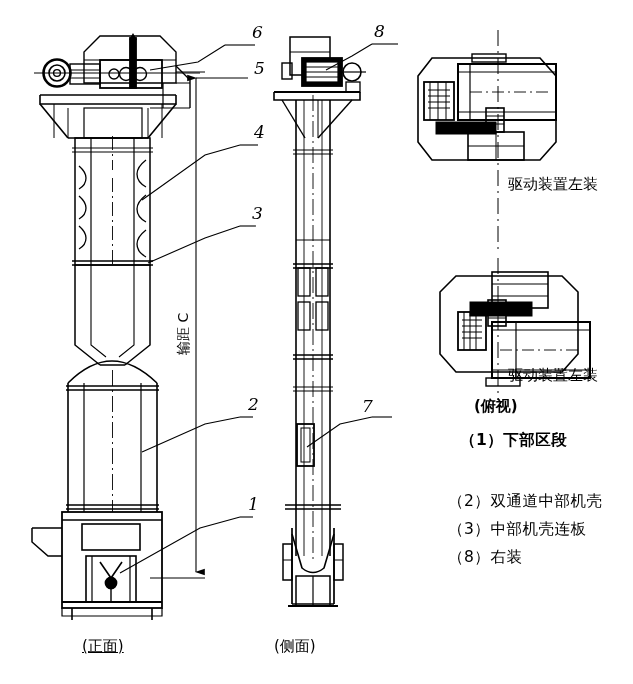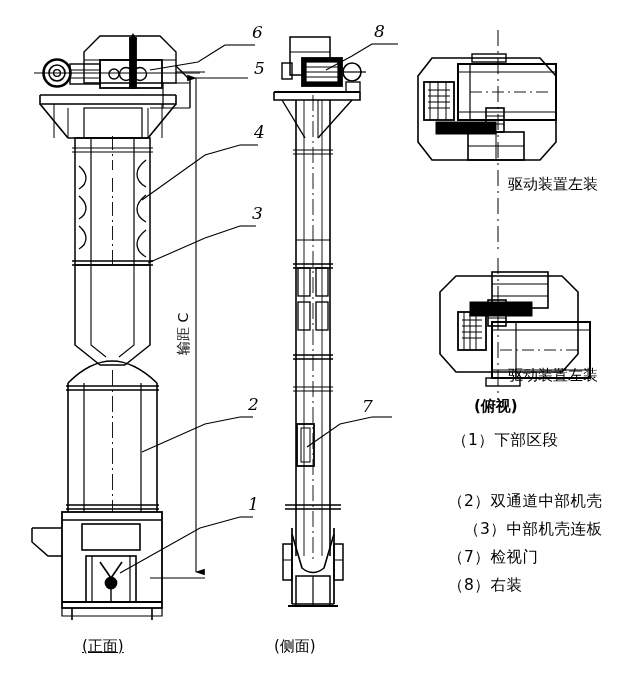--- a/index.html
+++ b/index.html
@@ -353,30 +353,27 @@
   </div>
 
   <div class="txt view-caption" style="left:82px; top:637px;text-decoration:underline;">(正面)</div>
   <div class="txt view-caption" style="left:274px; top:637px;">(侧面)</div>
   <div class="txt view-caption" style="left:474px; top:397px;font-weight:bold;">(俯视)</div>
 
   <div class="txt topview-label" style="left:508px; top:175px;">驱动装置左装</div>
   <div class="txt topview-label" style="left:508px; top:366px;">驱动装置左装</div>
 
   <div style="position:absolute; left:448px; top:430px;">
-    <div class="txt legend-item" style="position:relative; left:4px; top:0px; height:28px;">
+    <div class="txt legend-item" style="position:relative; left:12px; top:0px; height:28px;font-weight:bold;">
       <span>（1）</span><span>下部区段</span>
     </div>
     <div class="txt legend-item" style="position:relative; left:0; top:0px; height:28px;margin-top:33px;">
       <span>（2）</span><span>双通道中部机壳</span>
     </div>
-    <div class="txt legend-item" style="position:relative; left:0; top:0px; height:28px;text-align:right;">
+    <div class="txt legend-item" style="position:relative; left:0; top:0px; height:28px;">
       <span>（3）</span><span>中部机壳连板</span>
-    </div>
-    <div class="txt legend-item" style="position:relative; left:0; top:0px; height:28px;">
-      <span>（7）</span><span>检视门</span>
     </div>
     <div class="txt legend-item" style="position:relative; left:0; top:0px; height:28px;">
       <span>（8）</span><span>右装</span>
     </div>
   </div>
 
 </div>
 
 </body></html>

